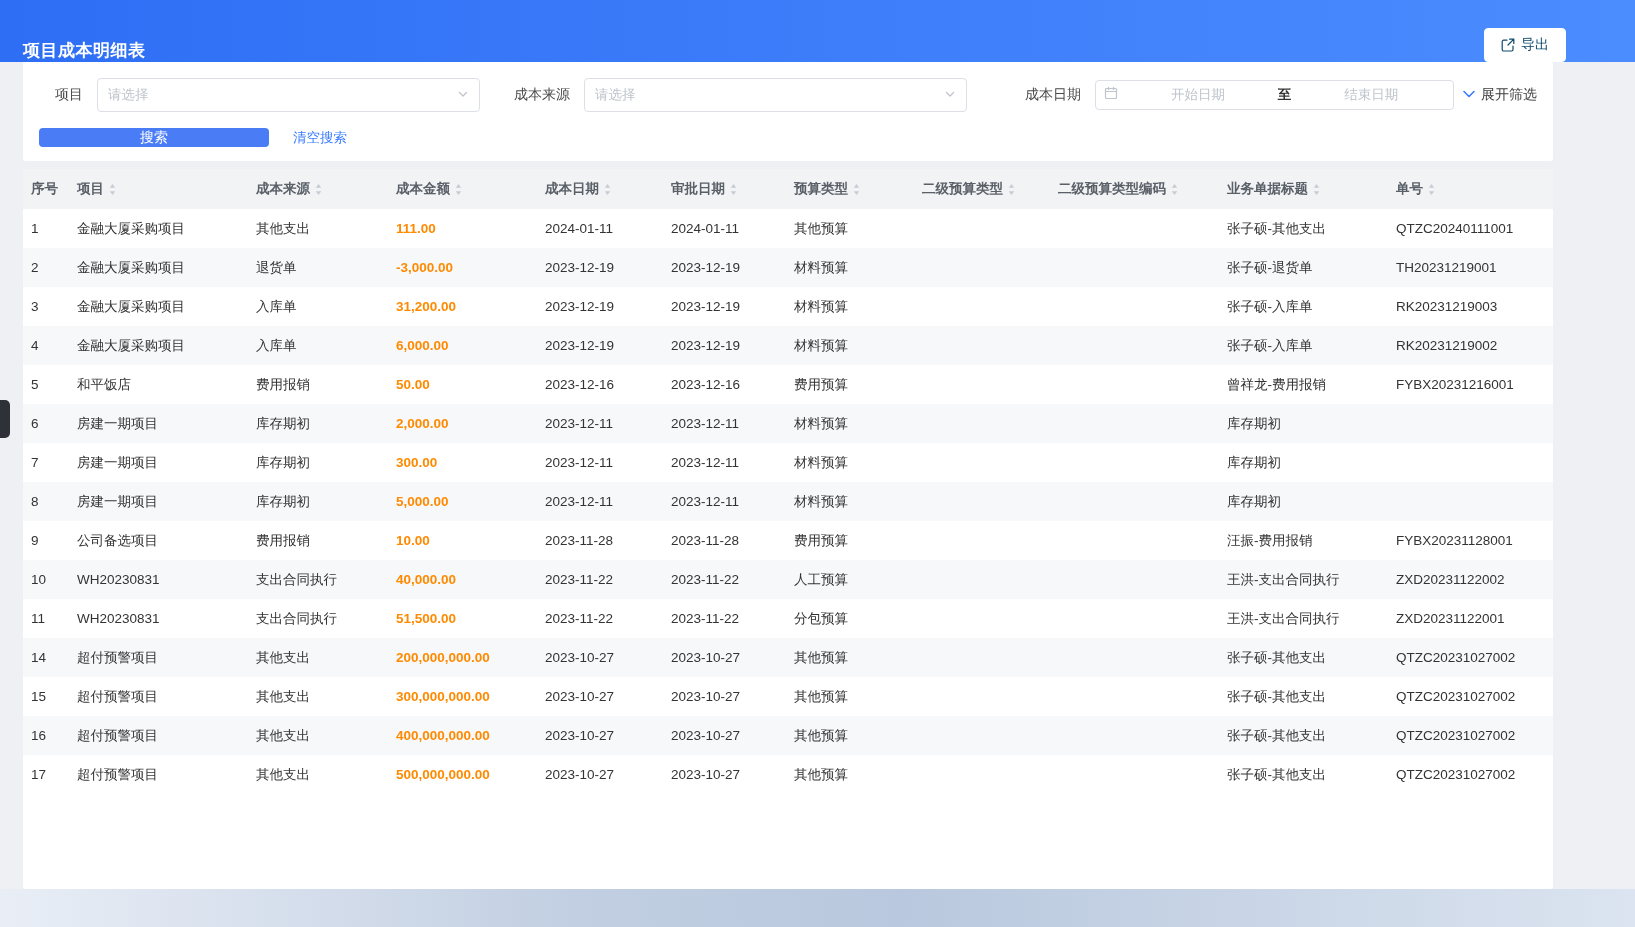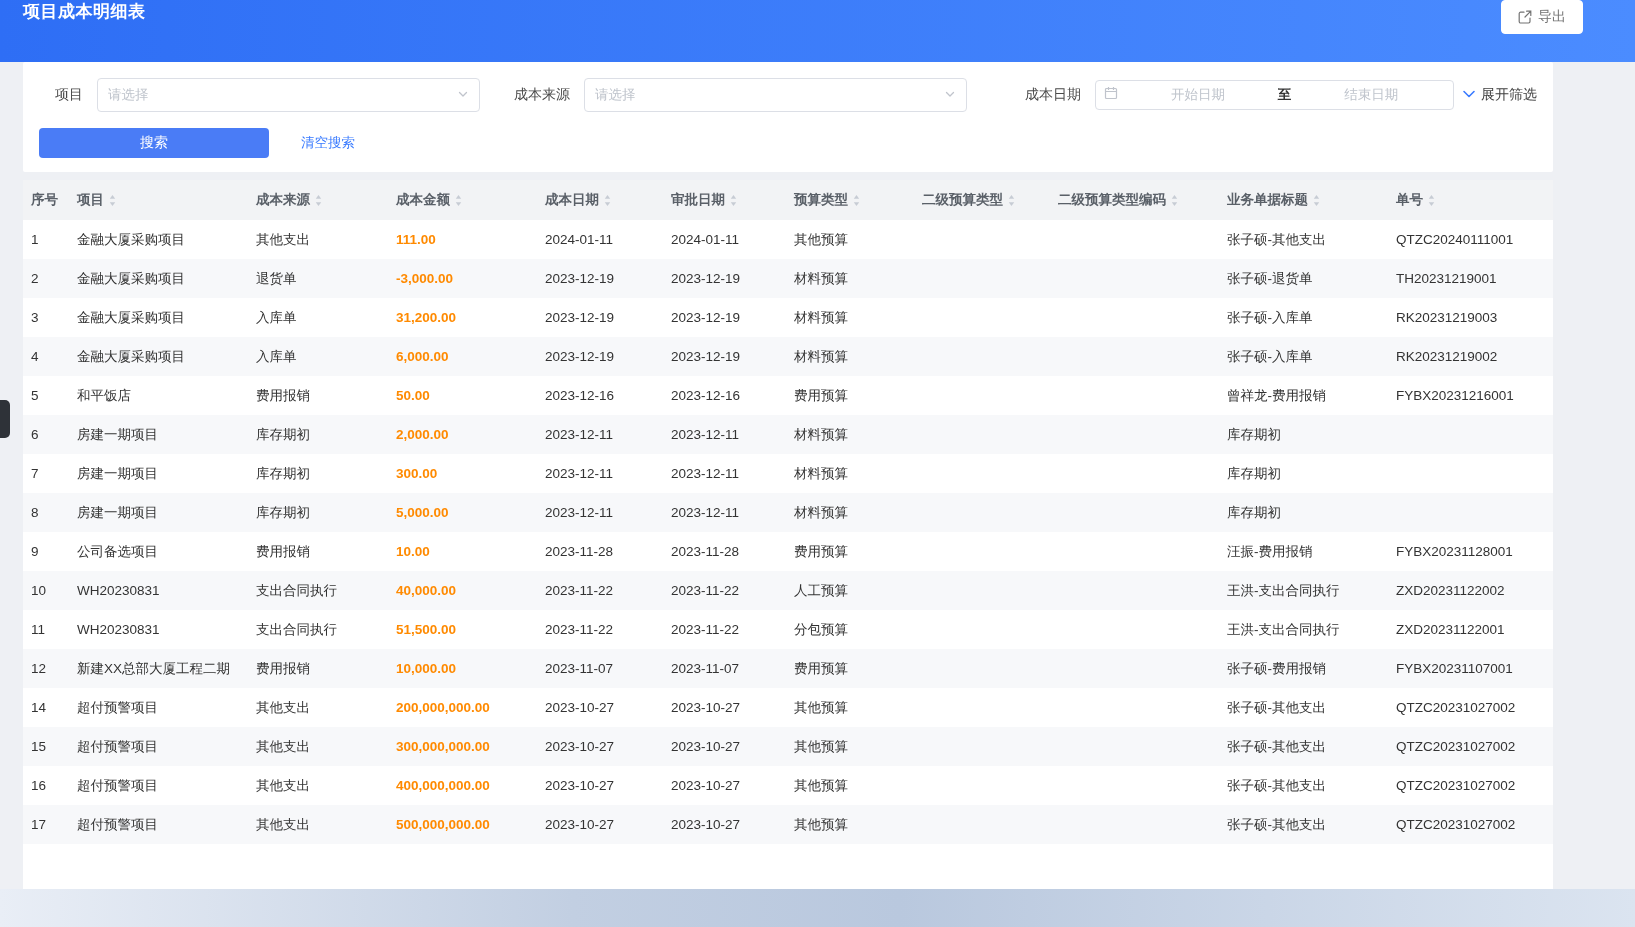--- a/index.html
+++ b/index.html
@@ -5,28 +5,28 @@
   * { box-sizing: border-box; margin: 0; padding: 0; }
   html, body {
     width: 1635px; height: 927px; overflow: hidden;
     font-family: "Liberation Sans", "DejaVu Sans", sans-serif;
     background: #eef0f4;
   }
   
   .top-header {
     height: 62px;
     background: linear-gradient(90deg, #2e6ef5 0%, #4b8cff 100%);
-    display: flex; align-items: flex-start; justify-content: space-between;
-    padding: 0 52px 0 23px;
+    display: flex; align-items: flex-end; justify-content: space-between;
+    padding: 0 69px 0 23px;
   }
   .page-title { color: #ffffff; font-size: 17px; font-weight: bold; letter-spacing: .5px; }
   .export-btn {
     background: #ffffff; border: 1px solid #ffffff; border-radius: 4px;
     height: 34px; padding: 0 16px; display: flex; align-items: center; gap: 6px;
-    font-size: 14px; color: #737373; cursor: pointer;
+    font-size: 14px; color: #0c4a6e; cursor: pointer;
   }
   .export-btn svg { display: block; }
 
   
   .filter-card {
     margin: 0 82px 8px 23px; background: #ffffff; border-radius: 2px;
     padding: 16px 16px 14px 16px;
   }
   .filter-row { display: flex; align-items: center; }
   .filter-group { display: flex; align-items: center; }
@@ -45,24 +45,24 @@
   .date-range .dr-input { flex: 1; text-align: center; font-size: 13.5px; color: #bfc4cc; }
   .date-range .dr-sep { font-size: 13.5px; color: #333; padding: 0 6px; font-weight: bold; }
   .date-range svg { flex: none; }
   .gap1 { margin-left: 28px; }
   .expand-link {
     margin-left: auto; display: flex; align-items: center; gap: 5px;
     color: #404040; font-size: 14px; cursor: pointer; white-space: nowrap;
   }
   .actions-row { margin-top: 16px; display: flex; align-items: center; }
   .search-btn {
-    width: 230px; height: 30px; background: #4a7cf6; color: #fff; border: none;
+    width: 230px; height: 19px; background: #4a7cf6; color: #fff; border: none;
     border-radius: 4px; font-size: 14px; cursor: pointer;
   }
-  .clear-link { margin-left: 32px; color: #3a7bff; font-size: 13.5px; cursor: pointer; }
+  .clear-link { margin-left: 24px; color: #3a7bff; font-size: 13.5px; cursor: pointer; }
 
   
   .table-card {
     margin: 0 82px 0 23px; background: #ffffff; min-height: 720px; border-radius: 2px;
   }
   table { width: 100%; border-collapse: collapse; table-layout: fixed; }
   thead th {
     background: #f2f3f5; height: 40px; font-size: 13.5px; font-weight: bold;
     color: #5a6068; text-align: left; padding: 0 8px; white-space: nowrap;
     overflow: hidden; cursor: pointer;
@@ -385,33 +385,20 @@
           <td class="amount">51,500.00</td>
           <td>2023-11-22</td>
           <td>2023-11-22</td>
           <td>分包预算</td>
           <td></td>
           <td></td>
           <td>王洪-支出合同执行</td>
           <td>ZXD20231122001</td>
         </tr>
         <tr>
-          <td>12</td>
-          <td>新建XX总部大厦工程二期</td>
-          <td>费用报销</td>
-          <td class="amount">10,000.00</td>
-          <td>2023-11-07</td>
-          <td>2023-11-07</td>
-          <td>费用预算</td>
-          <td></td>
-          <td></td>
-          <td>张子硕-费用报销</td>
-          <td>FYBX20231107001</td>
-        </tr>
-        <tr>
           <td>14</td>
           <td>超付预警项目</td>
           <td>其他支出</td>
           <td class="amount">200,000,000.00</td>
           <td>2023-10-27</td>
           <td>2023-10-27</td>
           <td>其他预算</td>
           <td></td>
           <td></td>
           <td>张子硕-其他支出</td>

